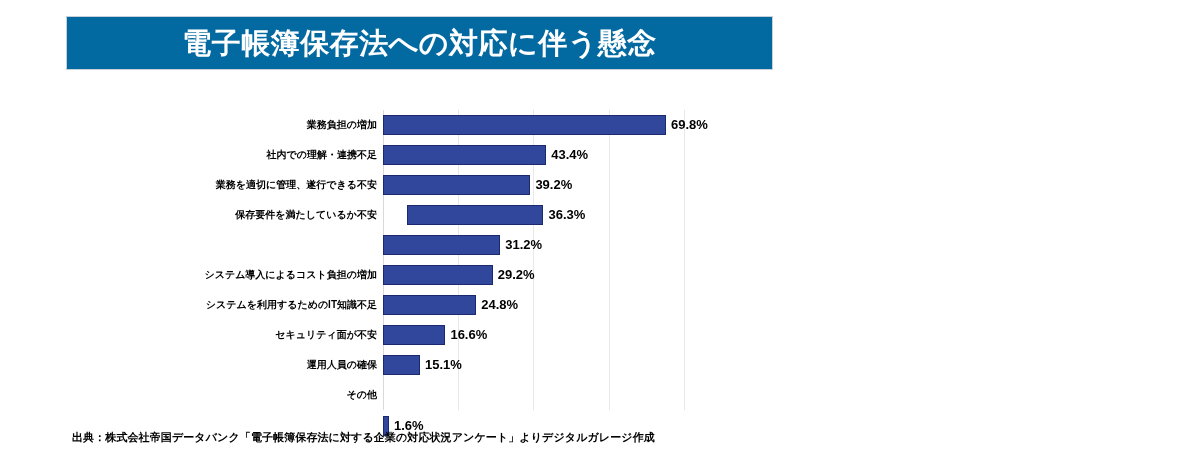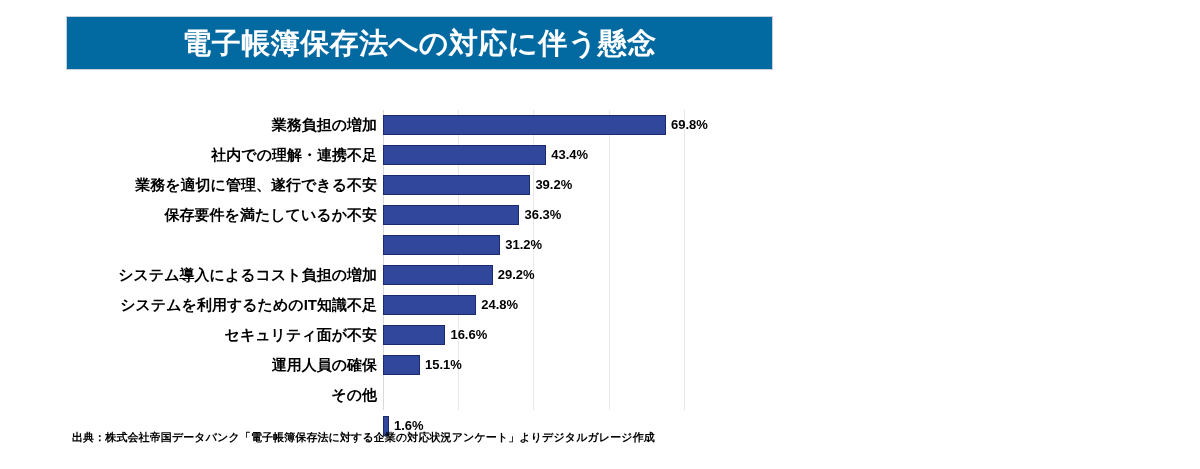--- a/index.html
+++ b/index.html
@@ -78,21 +78,21 @@
     left: 0;
     height: 30px;
     width: 1200px;
   }
   .cat-label {
     position: absolute;
     right: 823px; 
     top: 0;
     height: 30px;
     line-height: 30px;
-    font-size: 15px;
+    font-size: 10px;
     font-weight: bold;
     color: #000000;
     white-space: nowrap;
     text-align: right;
   }
   .bar-wrap {
     position: absolute;
     left: 383px;
     top: 5px;
     height: 20px;
@@ -162,21 +162,21 @@
         </div>
         <div class="bar-row" style="top: 170px;">
           <div class="cat-label">業務を適切に管理、遂行できる不安</div>
           <div class="bar-wrap" style="width: 147.392px;">
             <div class="bar" style="background: rgb(49, 71, 155); border-color: rgb(27, 42, 110);"></div>
             <div class="val-label">39.2%</div>
           </div>
         </div>
         <div class="bar-row" style="top: 200px;">
           <div class="cat-label">保存要件を満たしているか不安</div>
-          <div class="bar-wrap" style="width: 136.488px;">
+          <div class="bar-wrap" style="width: 136.488px; padding-left: 24px;">
             <div class="bar" style="background: rgb(49, 71, 155); border-color: rgb(27, 42, 110);"></div>
             <div class="val-label">36.3%</div>
           </div>
         </div>
         <div class="bar-row" style="top: 230px;">
           <div class="bar-wrap" style="width: 117.312px;">
             <div class="bar" style="background: rgb(49, 71, 155); border-color: rgb(27, 42, 110);"></div>
             <div class="val-label">31.2%</div>
           </div>
         </div>

